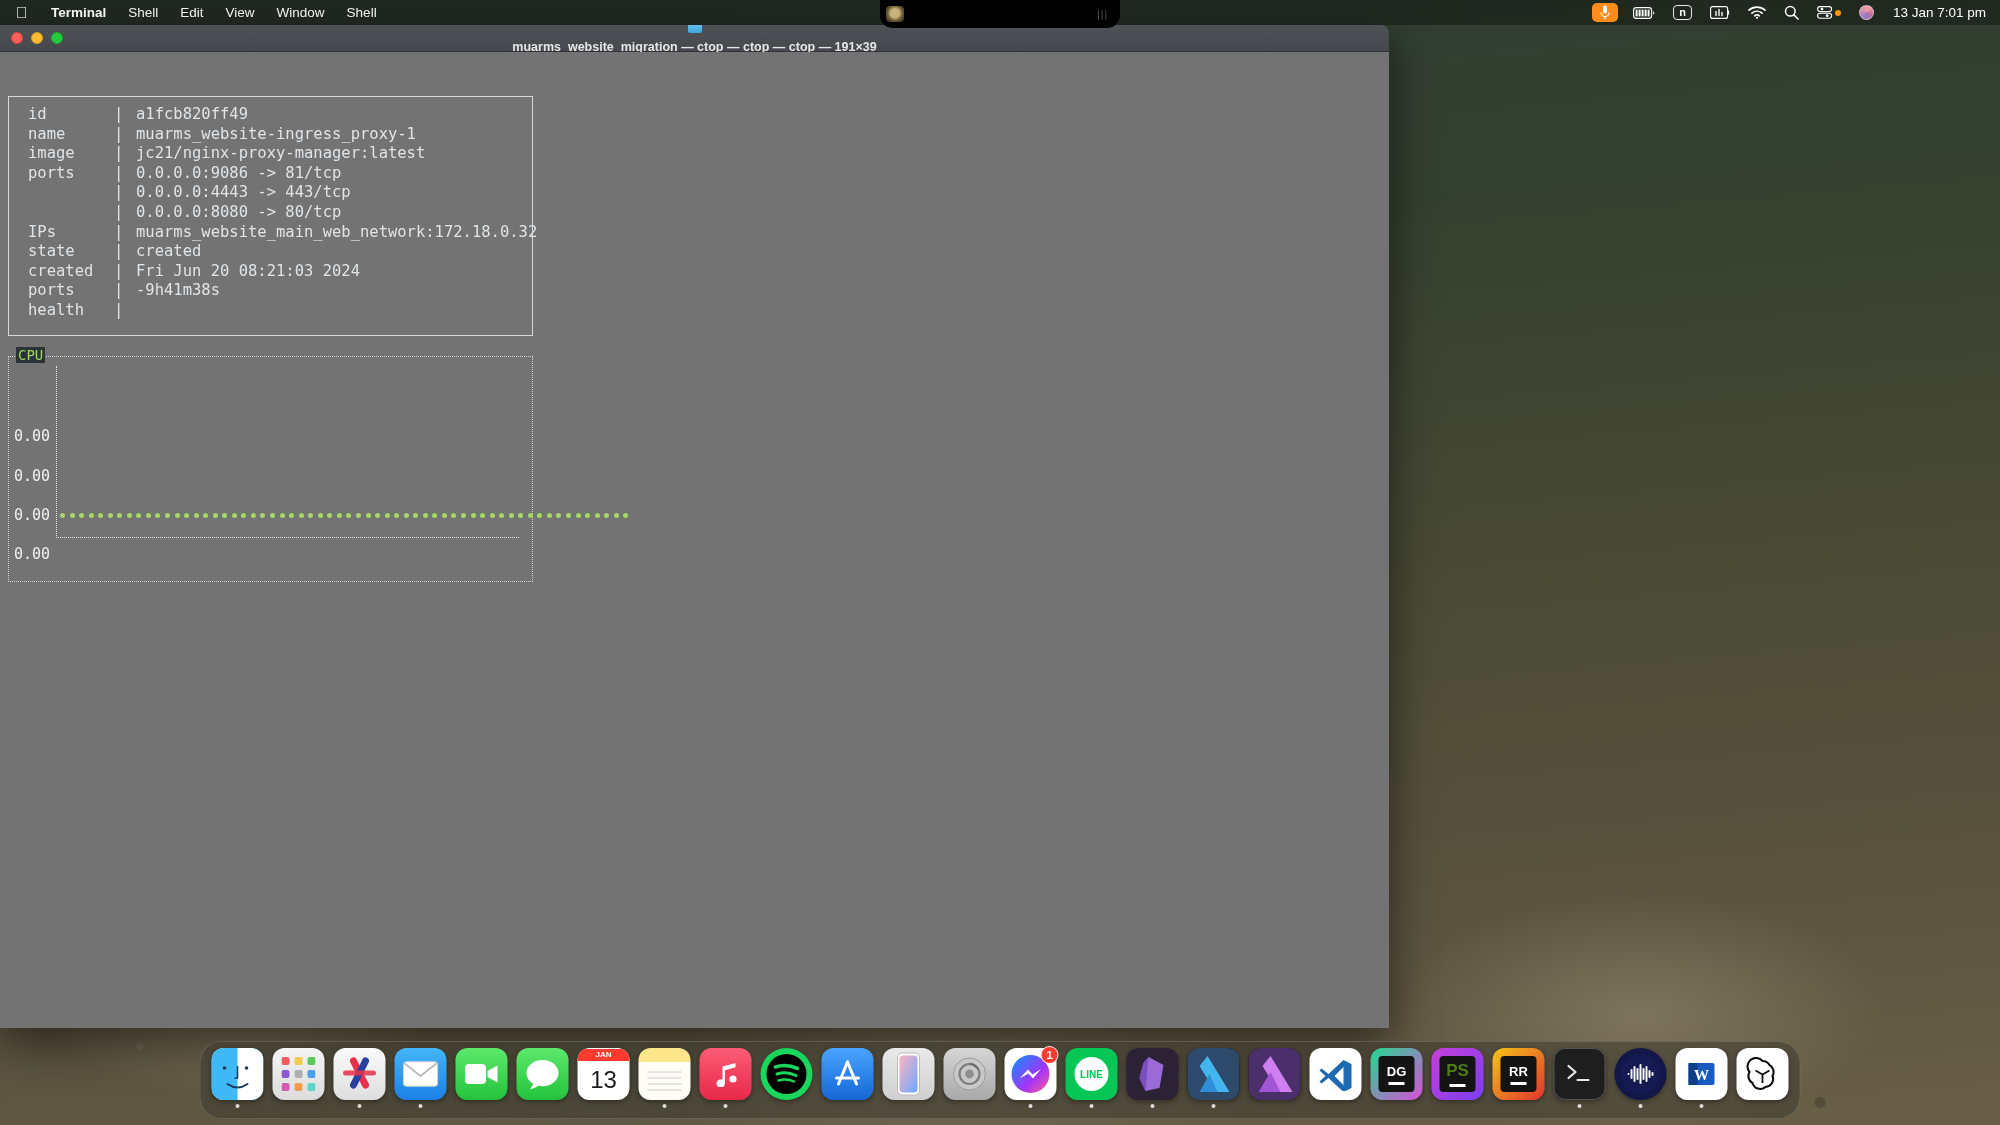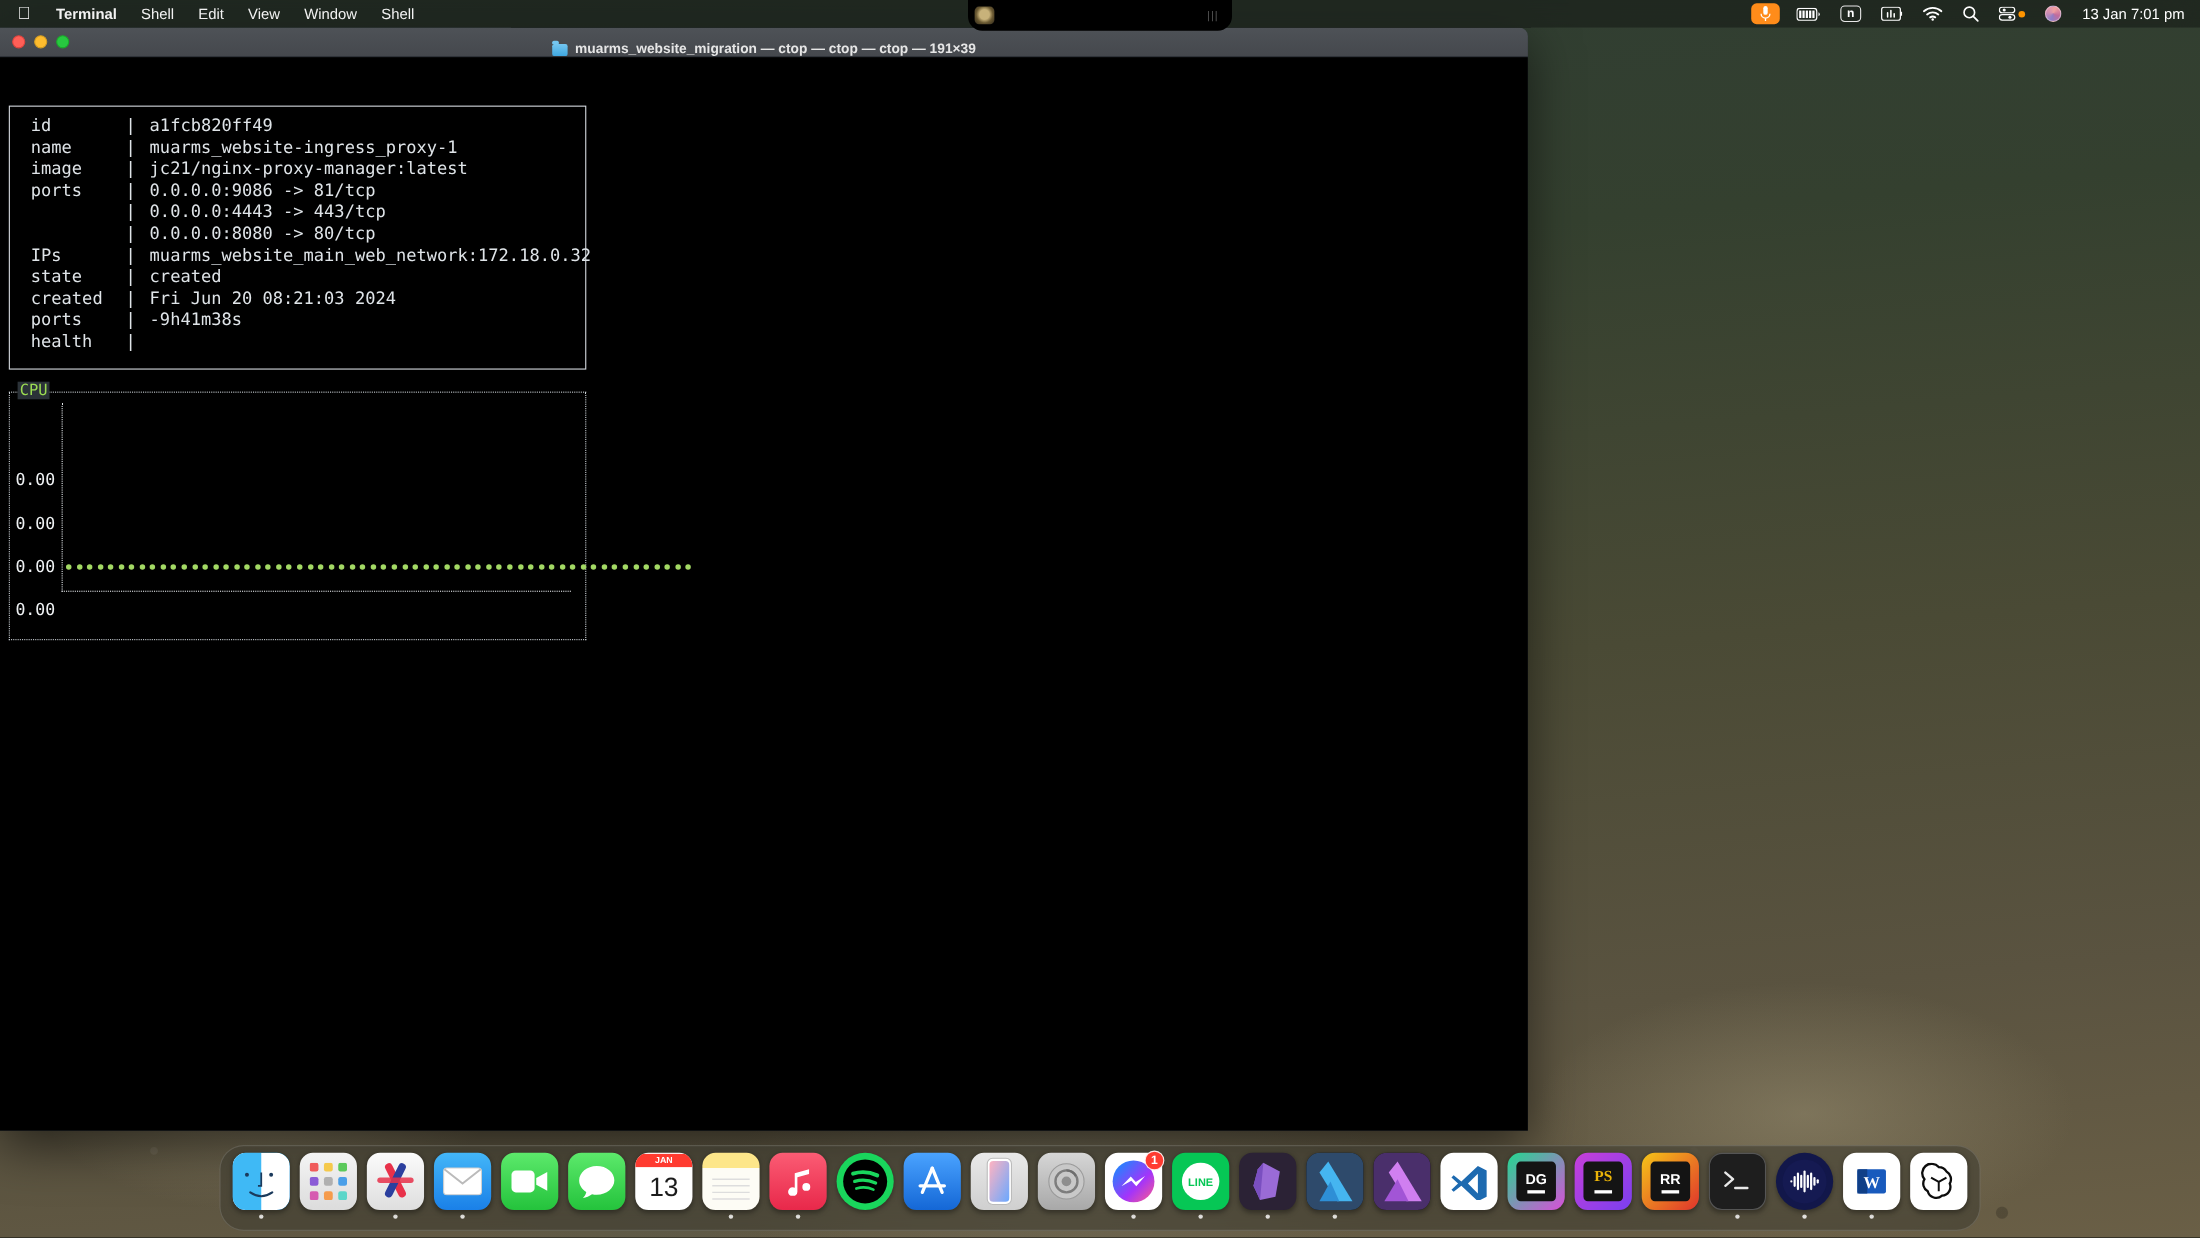--- a/index.html
+++ b/index.html
@@ -104,39 +104,39 @@
     border-bottom:1px solid #30343a;
     display:flex; align-items:center; position:relative;
   }
   .traffic{ display:flex; gap:8px; padding-left:11px; align-items:center; }
   .tl{ width:12px;height:12px;border-radius:50%; position:relative; }
   .tl.r{ background:#ff5f57; border:.5px solid #e0443e; }
   .tl.y{ background:#febc2e; border:.5px solid #d79f22; }
   .tl.g{ background:#28c840; border:.5px solid #1aab29; }
   .title-center{
     position:absolute; left:0; right:0; top:0; bottom:0;
-    display:flex; align-items:flex-end; justify-content:center;
-    gap:7px; pointer-events:none;
+    display:flex; align-items:center; justify-content:center;
+    gap:7px; pointer-events:none;flex-direction:column;
   }
   .folder-ico{
     width:14px;height:11px;border-radius:2px;
     background:linear-gradient(#74c6f0,#3fa7e0);
     position:relative; flex:0 0 auto;
   }
   .folder-ico:before{
     content:"";position:absolute;top:-3px;left:0;width:6px;height:3px;
     border-radius:1.5px 1.5px 0 0;background:#74c6f0;
   }
   .title-text{
     font-size:12.5px; color:#e6e6e6; font-weight:600; white-space:nowrap;
   }
 
   
   #term-body{
-    flex:1; background:#000000; position:relative;
+    flex:1; background:#737373; position:relative;
     font-family:"DejaVu Sans Mono","Liberation Mono",monospace;
     font-size:15.5px; line-height:25px; color:#dfe4e8;
     padding:4px 0 0 0; overflow:hidden;
   }
 
   
   .panel{ position:absolute; }
   .panel-border{
     position:absolute; inset:0;
     border:1px solid #c9cfd4;
@@ -685,21 +685,21 @@
               <span class="jb-underline"></span>
             </div>
           </div>
         </div>
         <span class="run-dot off"></span>
       </div>
       <div class="dock-item">
         <div class="dock-icon ic-ps">
           <div class="jetbrains-sq">
             <div class="jb-inner">
-              <span style="font-size:14px;font-weight:bold;color:#eab308;font-family:Liberation Serif, serif">PS</span>
+              <span style="font-size:17px;font-weight:bold;color:#4d7c0f;font-family:Liberation Sans, sans-serif">PS</span>
               <span class="jb-underline"></span>
             </div>
           </div>
         </div>
         <span class="run-dot off"></span>
       </div>
       <div class="dock-item">
         <div class="dock-icon ic-rr">
           <div class="jetbrains-sq">
             <div class="jb-inner">

